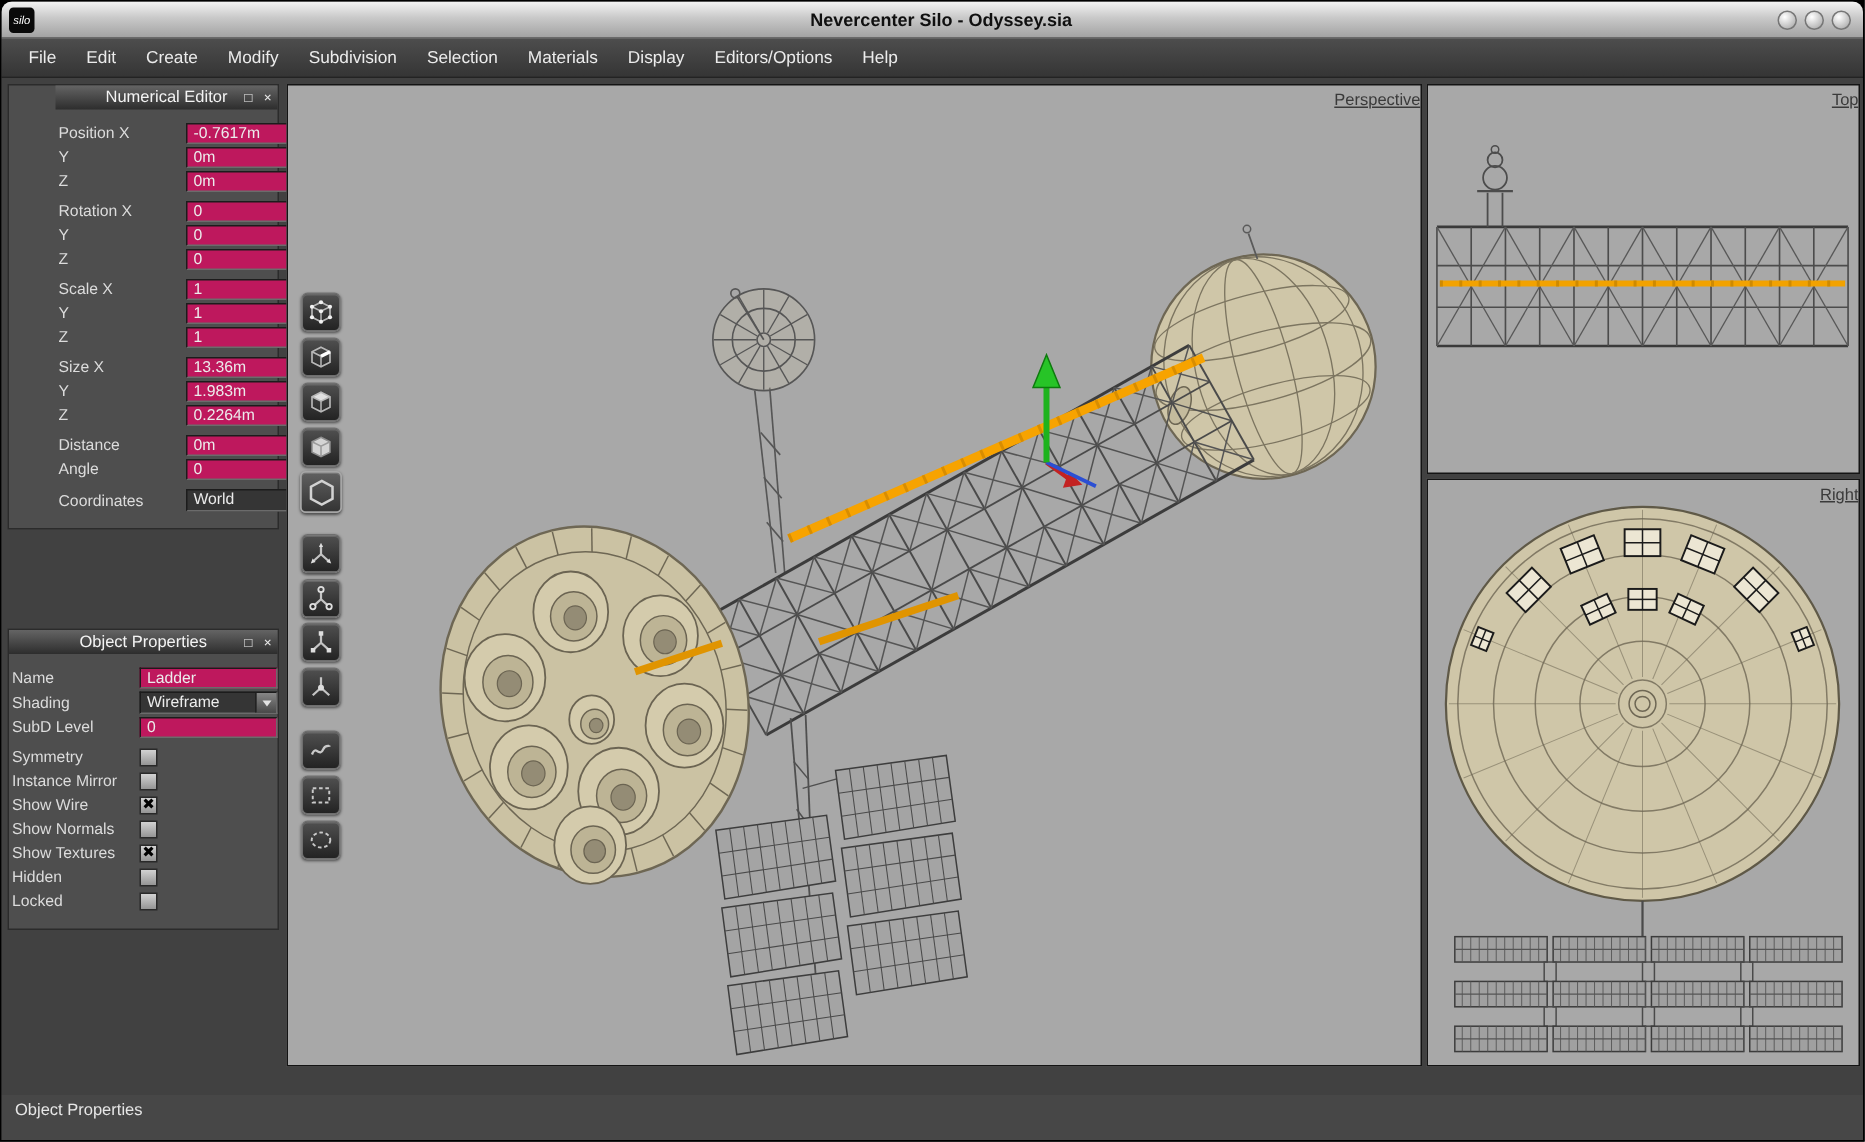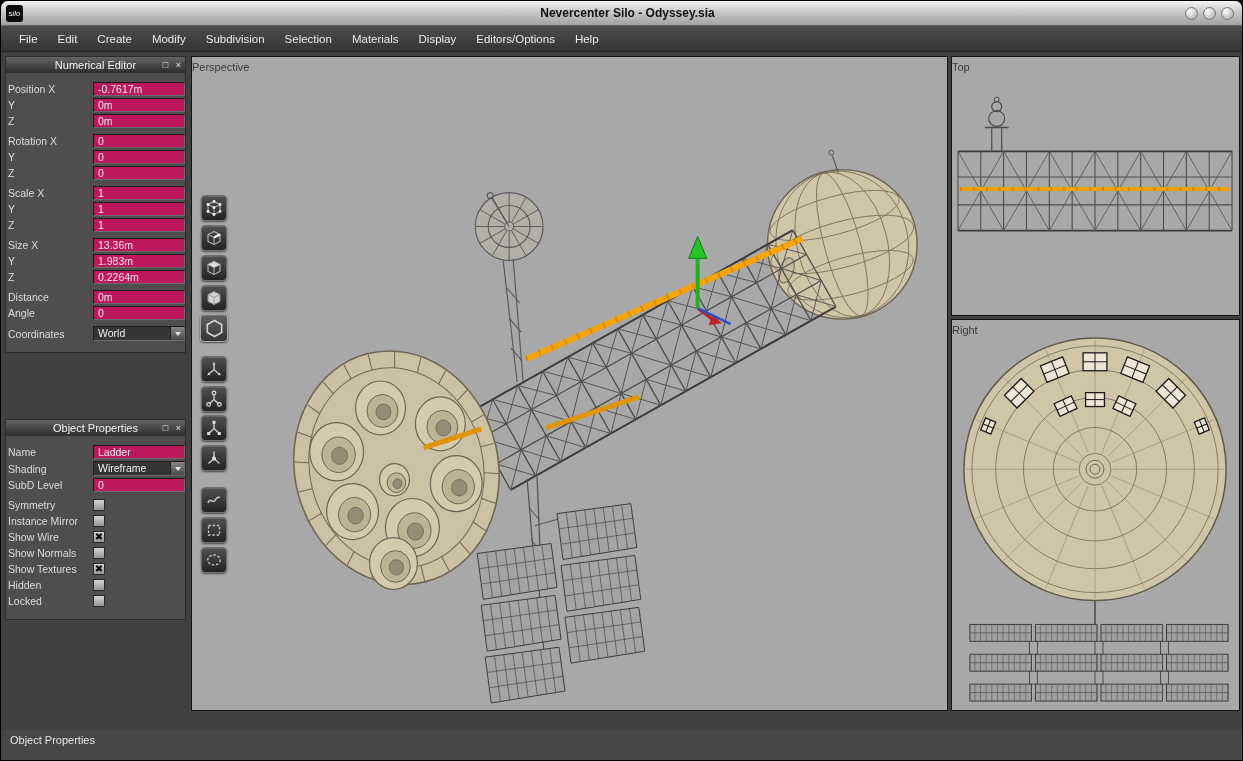--- a/index.html
+++ b/index.html
@@ -13,21 +13,21 @@
   font-size:7.5px;font-style:italic;display:flex;align-items:center;justify-content:center;z-index:2;}
 .title-text{position:absolute;left:12px;right:0;text-align:center;font-size:12px;font-weight:bold;color:#101010;}
 .win-buttons{position:absolute;right:8px;top:6px;display:flex;gap:5px;z-index:2;}
 .winbtn{width:13px;height:13px;border-radius:50%;border:1px solid #767676;
   background:radial-gradient(circle at 35% 30%,#ffffff,#bcbcbc 70%,#989898);}
 .menubar{height:26px;flex:0 0 26px;background:linear-gradient(#4d4d4d,#353535);display:flex;
   align-items:center;padding-left:8px;border-bottom:1px solid #232323;}
 .menu-item{color:#ececec;font-size:11.5px;padding:5px 10px;cursor:default;}
 .content{flex:1 1 auto;position:relative;background:#414141;}
 .panel{position:absolute;width:181px;background:#4e4e4e;border:1px solid #2b2b2b;}
-.panel-ne{left:4px;top:4px;}
+.panel-ne{left:4px;top:4px;padding-left:31px;}
 .panel-op{left:4px;top:367px;}
 .panel-header{height:16px;background:linear-gradient(#646464,#2d2d2d);display:flex;align-items:center;}
 .ph-spacer{width:26px;}
 .panel-title{flex:1;text-align:center;color:#f4f4f4;font-size:11px;}
 .panel-hbtn{color:#eaeaea;font-size:9px;width:13px;text-align:center;line-height:14px;cursor:default;}
 .panel-body{padding:9px 4px 9px 2px;}
 .prow{display:grid;grid-template-columns:80px 92px;gap:0 5px;align-items:center;margin-bottom:2px;min-height:14px;}
 .prow.gap{margin-top:6px;}
 .plabel{text-align:left;color:#dcdcdc;font-size:10.5px;white-space:nowrap;}
 .pfield{height:14px;background:#be185d;border:1px solid;border-color:#1c1c1c #6b6b6b #6b6b6b #1c1c1c;
@@ -37,21 +37,21 @@
 .dd-btn{width:14px;background:linear-gradient(#868686,#4a4a4a);display:flex;align-items:center;
   justify-content:center;border-left:1px solid #222;}
 .dd-arrow{width:0;height:0;border-left:3.5px solid transparent;border-right:3.5px solid transparent;
   border-top:4px solid #e3e3e3;}
 .checkbox{width:12px;height:12px;background:linear-gradient(#d2d2d2,#959595);border:1px solid #292929;
   color:#000;font-size:10px;line-height:10px;text-align:center;font-weight:bold;}
 .viewport{position:absolute;background:#a8a8a8;border:1px solid #141414;overflow:hidden;}
 .vp-persp{left:190px;top:4px;width:757px;height:655px;}
 .vp-top{left:950px;top:4px;width:289px;height:260px;}
 .vp-right{left:950px;top:267px;width:289px;height:392px;}
-.vp-label{position:absolute;top:4px;left:0;right:0;text-align:left;color:#3a3a3a;font-size:11px;z-index:3;}
+.vp-label{position:absolute;top:4px;left:0;right:0;text-align:right;color:#3a3a3a;font-size:11px;z-index:3;text-decoration:underline;}
 svg.scene{position:absolute;left:0;top:0;width:100%;height:100%;}
 .toolcol{position:absolute;left:8px;top:138px;width:30px;height:390px;z-index:4;}
 .tool-btn{position:absolute;left:1px;width:26px;height:26px;border-radius:4px;
   background:linear-gradient(#505050,#232323);border:1px solid #6f6f6f;display:flex;align-items:center;
   justify-content:center;box-shadow:inset 0 1px 0 rgba(255,255,255,.14),0 1px 2px rgba(0,0,0,.55);}
 .tool-btn.active{left:0;width:28px;height:28px;border-color:#a6a6a6;background:linear-gradient(#606060,#343434);}
 .statusbar{flex:0 0 30px;background:#474747;color:#e6e6e6;font-size:11px;padding:4px 0 0 9px;}
 .footer{flex:0 0 19px;background:#000;color:#fff;font-size:11px;line-height:18px;padding-left:6px;}
 </style>
 </head>

